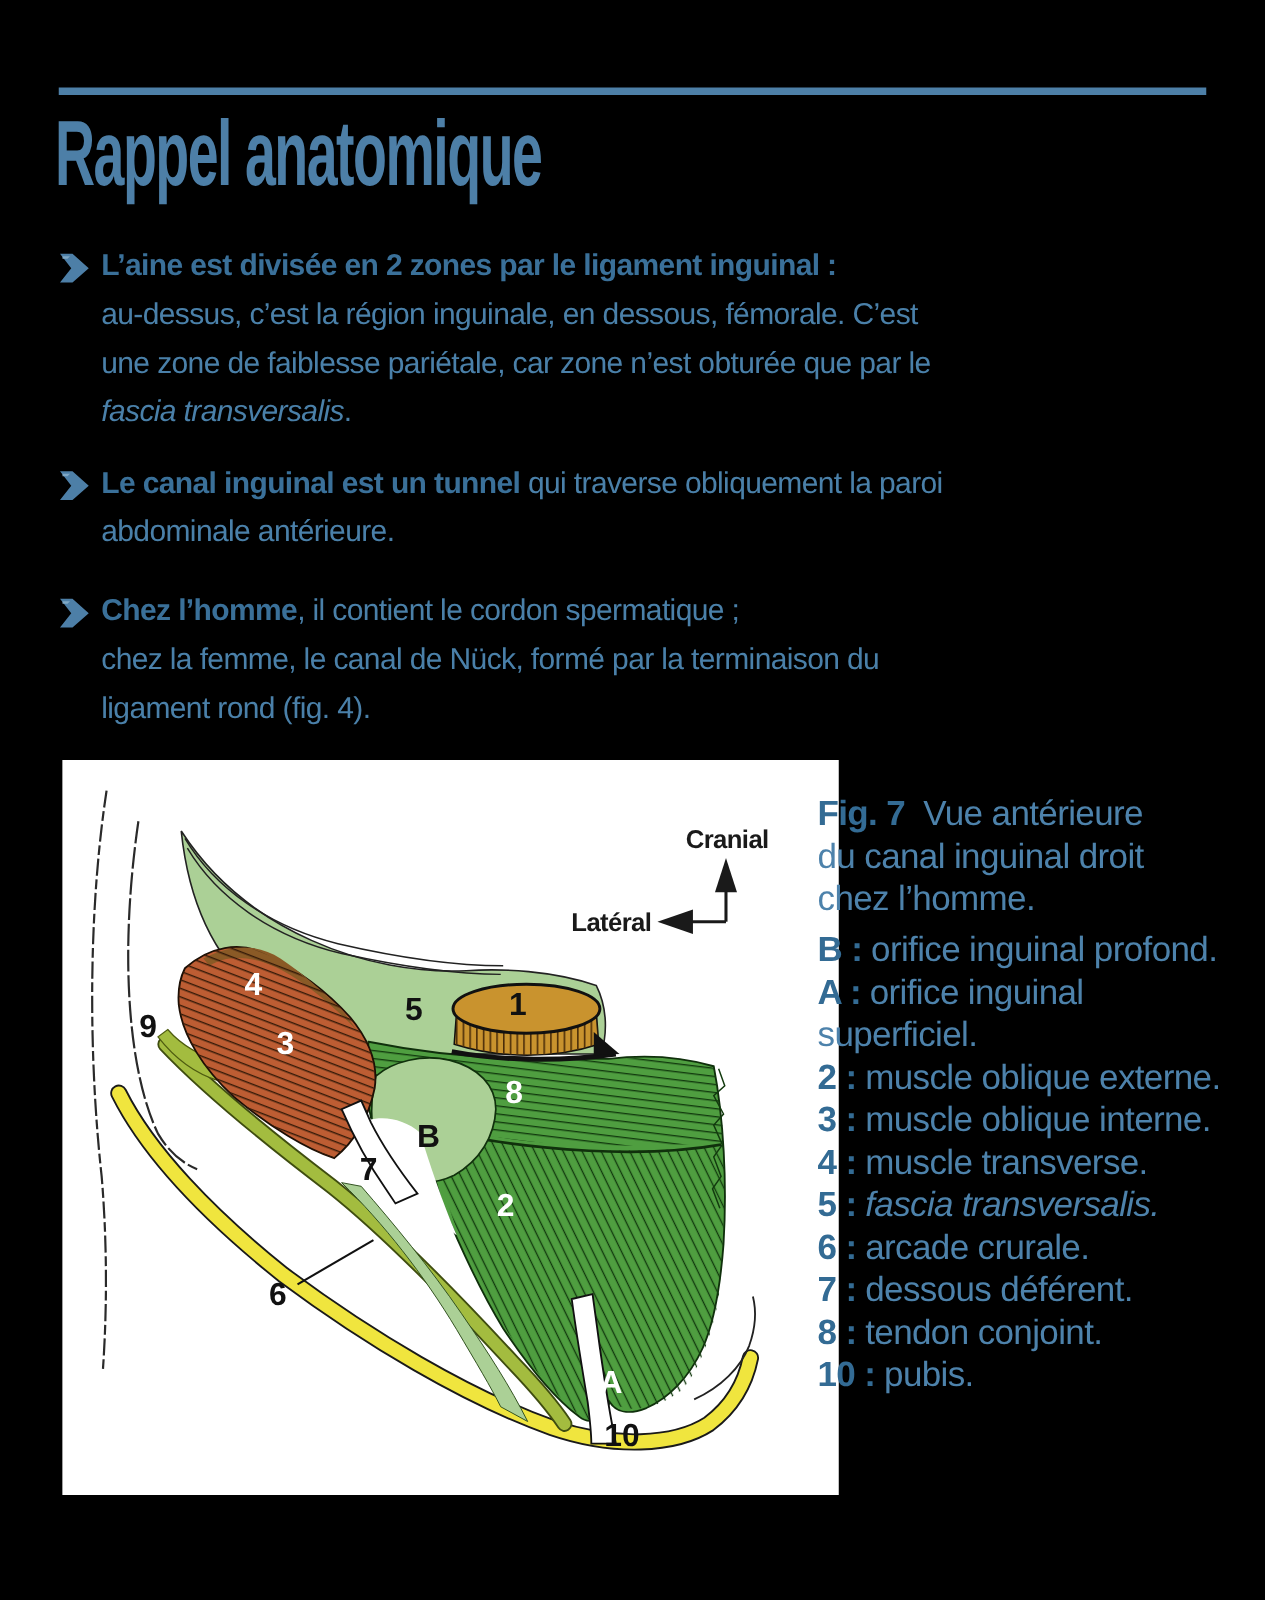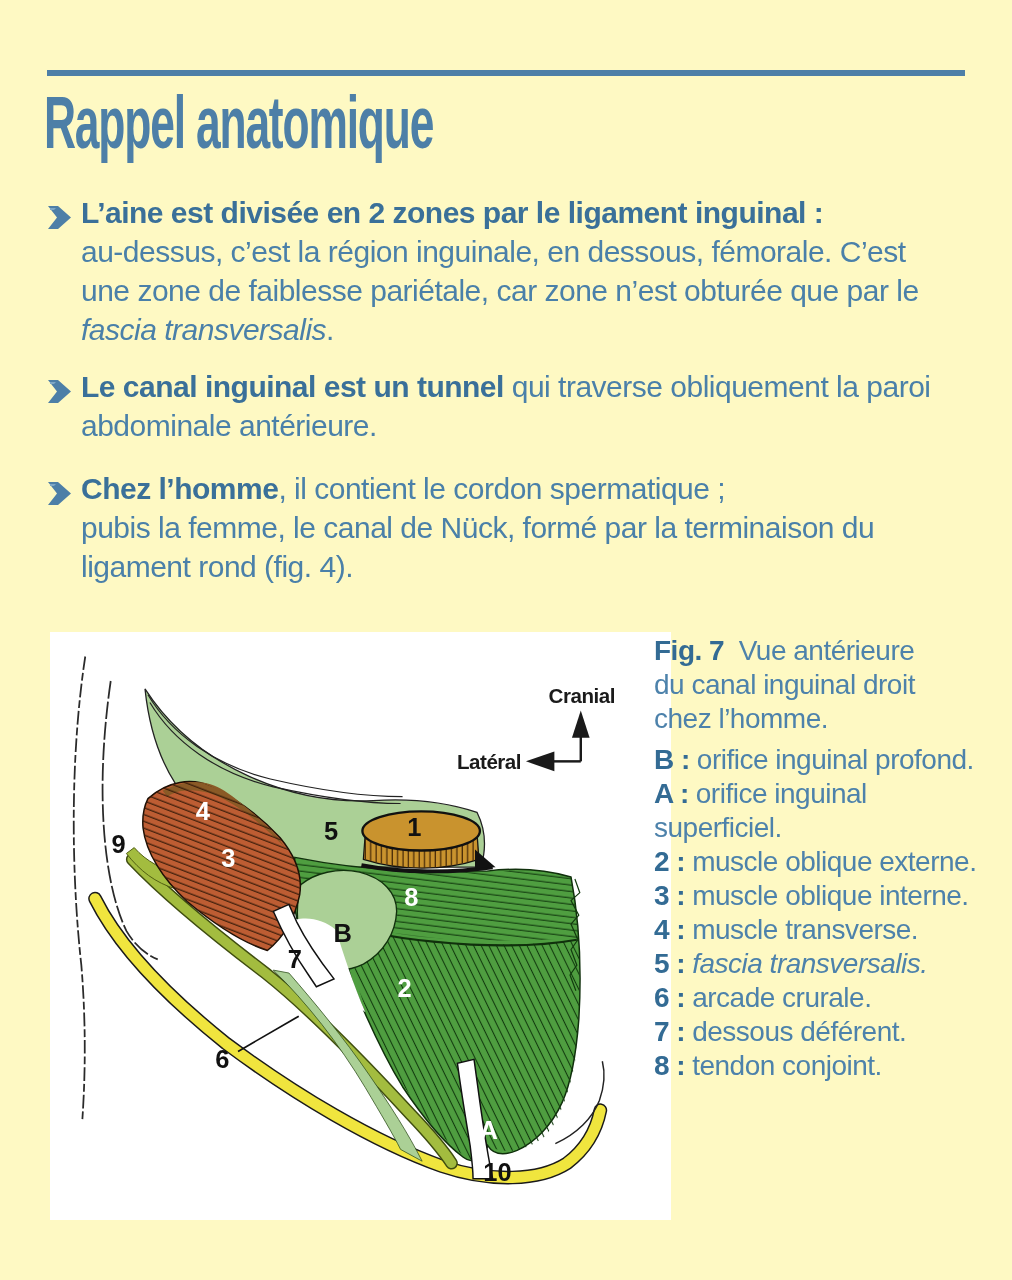--- a/index.html
+++ b/index.html
@@ -1,36 +1,36 @@
 <!DOCTYPE html>
 <html><head>
 <meta charset="utf-8">
 <style>
   html,body{margin:0;padding:0;background:#e1ecf7;}
   .page{
-    position:relative;width:1012px;height:1280px;background:#fef9c3;
+    position:relative;width:1012px;height:1280px;background:#000000;
     font-family:"Liberation Sans",sans-serif;overflow:hidden;
   }
   .rule{position:absolute;left:47px;top:70px;width:918px;height:6px;background:#4d7fa7;}
   .title{
     position:absolute;left:44px;top:80px;margin:0;
     font-size:74px;font-weight:700;color:#4d7fa7;
     transform:scaleX(0.60);transform-origin:0 50%;
     letter-spacing:-2px;white-space:nowrap;
   }
   .bullet{
     position:absolute;left:47px;width:920px;
-    color:#4a80a9;font-size:30px;line-height:39px;letter-spacing:-0.5px;
+    color:#4a80a9;font-size:24px;line-height:39px;letter-spacing:-0.5px;
     padding-left:34px;box-sizing:border-box;
   }
   .chev{position:absolute;left:0;top:7px;width:26px;height:25px;}
   .btext b{font-weight:700;color:#3a7099;}
   .btext i{font-style:italic;}
   .figure{
-    position:absolute;left:50px;top:632px;width:621px;height:588px;background:#ffffff;
+    position:absolute;left:50px;top:608px;width:621px;height:588px;background:#ffffff;
   }
   .figure svg{display:block;width:568px;height:588px;}
   .figlab{font-family:"Liberation Sans",sans-serif;font-weight:700;font-size:26px;}
   .orient{font-family:"Liberation Sans",sans-serif;font-weight:600;font-size:21px;fill:#1a1a1a;letter-spacing:-0.5px;}
   .caption{
     position:absolute;left:654px;top:634px;width:338px;
     color:#4d82ab;font-size:28px;line-height:34px;letter-spacing:-0.5px;
   }
   .caption b{color:#336b94;font-weight:700;}
   .legend{margin-top:7px;}
@@ -66,21 +66,21 @@
     <div class="btext"><b>Le canal inguinal est un tunnel</b><span> qui traverse obliquement la paroi</span><br><span>abdominale antérieure.</span></div>
   </div>
 
   <div class="bullet" style="top:469px">
     <span class="chev">
       <svg viewBox="0 0 26 25" width="26" height="25">
           <path d="M1,1 L11,1 L24,12.5 L11,24 L1,24 L10,12.5 Z" fill="#4d7fa7"></path>
           <path d="M3,3 L9,3 L7,5 L3,5 Z" fill="#7fa8c6"></path>
         </svg>
     </span>
-    <div class="btext"><b>Chez l’homme</b><span>, il contient le cordon spermatique ;</span><br><span>pubis la femme, le canal de Nück, formé par la terminaison du</span><br><span>ligament rond (fig. 4).</span></div>
+    <div class="btext"><b>Chez l’homme</b><span>, il contient le cordon spermatique ;</span><br><span>chez la femme, le canal de Nück, formé par la terminaison du</span><br><span>ligament rond (fig. 4).</span></div>
   </div>
 
   <div class="figure">
     <svg viewBox="0 0 580 600" preserveAspectRatio="none">
       <rect x="0" y="0" width="580" height="600" fill="#ffffff"></rect>
 
       <path d="M 36,25 C 20,130 22,250 32,340 C 37,400 36,455 33,498" fill="none" stroke="#2a2a2a" stroke-width="1.8" stroke-dasharray="14 3 8 3"></path>
       <path d="M 62,50 C 46,160 54,255 78,305 C 88,322 100,330 110,334" fill="none" stroke="#2a2a2a" stroke-width="1.8" stroke-dasharray="18 3"></path>
 
       <path d="M 97,58 C 104,125 130,175 180,205 C 235,236 285,242 322,240 L 440,240 C 446,220 444,200 436,184 C 400,172 360,170 330,172 C 250,176 150,140 97,58 Z" fill="#abd096" stroke="#222222" stroke-width="1.3"></path>
@@ -168,16 +168,17 @@
     <div class="legend">
         <div class="leg-row"><b class="leg-key">B :</b><span>orifice inguinal profond.</span></div>
         <div class="leg-row"><b class="leg-key">A :</b><span>orifice inguinal superficiel.</span></div>
         <div class="leg-row"><b class="leg-key">2 :</b><span>muscle oblique externe.</span></div>
         <div class="leg-row"><b class="leg-key">3 :</b><span>muscle oblique interne.</span></div>
         <div class="leg-row"><b class="leg-key">4 :</b><span>muscle transverse.</span></div>
         <div class="leg-row"><b class="leg-key">5 :</b><span class="it">fascia transversalis.</span></div>
         <div class="leg-row"><b class="leg-key">6 :</b><span>arcade crurale.</span></div>
         <div class="leg-row"><b class="leg-key">7 :</b><span>dessous déférent.</span></div>
         <div class="leg-row"><b class="leg-key">8 :</b><span>tendon conjoint.</span></div>
+        <div class="leg-row"><b class="leg-key">10 :</b><span>pubis.</span></div>
       </div>
   </div>
 
 </div>
 
 </body></html>

